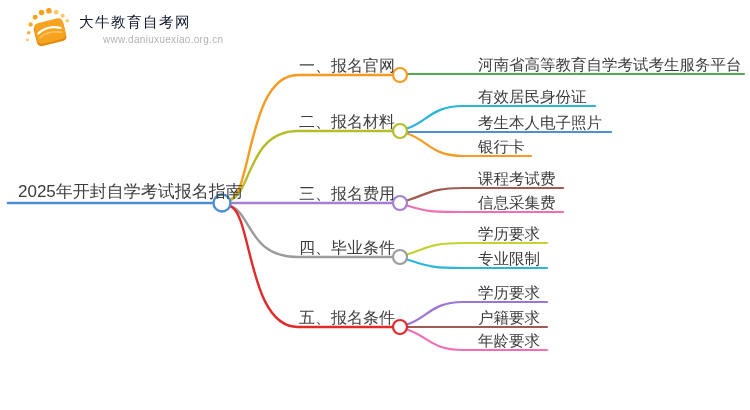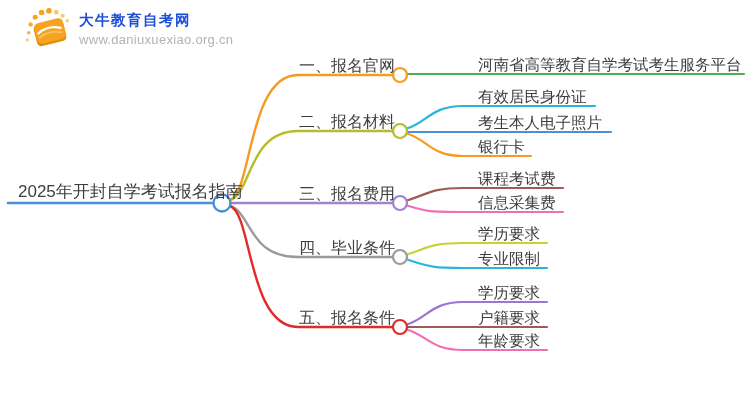--- a/index.html
+++ b/index.html
@@ -2,22 +2,22 @@
 <html><head>
 <meta charset="utf-8">
 <style>
   html,body{margin:0;padding:0;}
   body{
     width:750px;height:410px;position:relative;background:#ffffff;
     font-family:"Liberation Sans","DejaVu Sans",sans-serif;overflow:hidden;
   }
   .logo{position:absolute;left:24px;top:8px;display:flex;align-items:center;gap:7px;}
   .logo-icon{width:48px;height:44px;display:block;}
-  .logo-title{font-size:14.5px;font-weight:bold;color:#1d4ed8;letter-spacing:1.5px;line-height:1.1;}
-  .logo-url{font-size:13px;color:#b3b3b3;margin-top:3px;letter-spacing:.3px;}
+  .logo-title{font-size:14.5px;font-weight:normal;color:#0f172a;letter-spacing:1.5px;line-height:1.1;}
+  .logo-url{font-size:10px;color:#b3b3b3;margin-top:3px;letter-spacing:.3px;margin-left:24px;}
   #mindmap-svg{position:absolute;left:0;top:0;}
 </style>
 </head>
 <body>
 
 <svg id="mindmap-svg" width="750" height="410" viewBox="0 0 750 410">
     <path d="M 8 203 H 213.5" stroke="#4a90d2" stroke-width="2.6" fill="none" stroke-linecap="round"></path>
     <path d="M 230 200 C 252 193 248 75 298 75 L 393 75" stroke="#f59b22" stroke-width="2.4" fill="none" stroke-linecap="round"></path>
     <path d="M 407.5 74 H 744" stroke="#4cae50" stroke-width="2.2" fill="none" stroke-linecap="round"></path>
     <path d="M 230 200 C 252 193 248 131 298 131 L 393 131" stroke="#b5bd2a" stroke-width="2.4" fill="none" stroke-linecap="round"></path>

